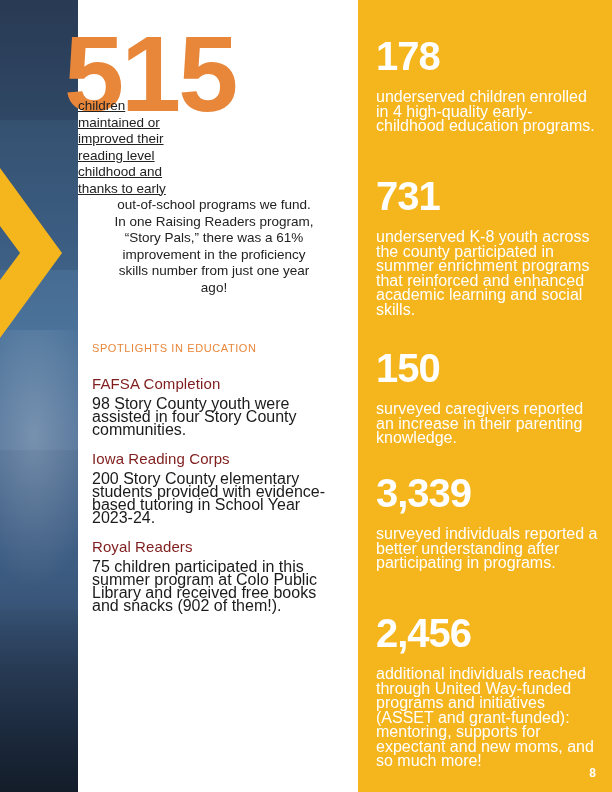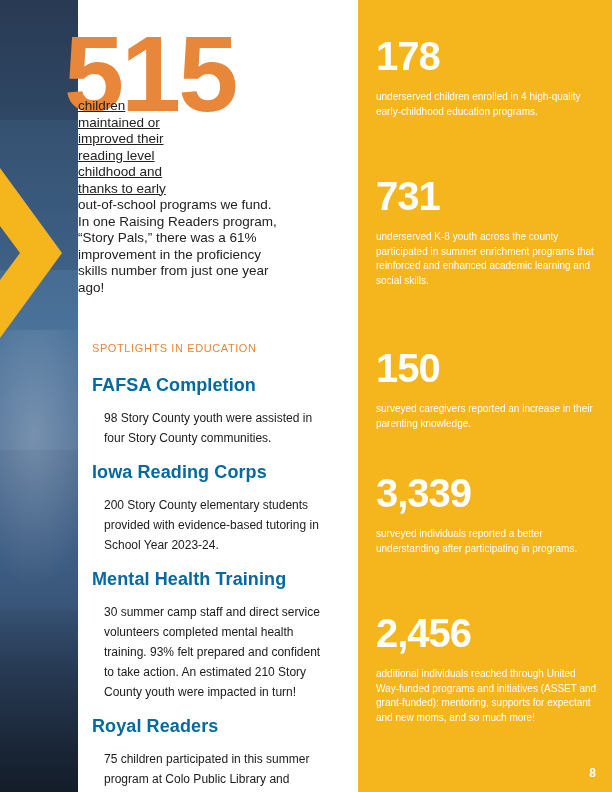--- a/index.html
+++ b/index.html
@@ -122,21 +122,21 @@
     display: block;
     font-size: 13.5px;
     line-height: 16.5px;
     color: #222222;
   }
   .hero-line.r {
     text-align: left;
     text-decoration: underline;
   }
   .hero-line.l {
-    text-align: left;
+    text-align: center;
   }
 
   
   .spotlight-heading {
     position: absolute;
     left: 14px;
     top: 342px;
     width: 262px;
     font-size: 11px;
     font-weight: normal;
@@ -148,49 +148,49 @@
   .spotlight-list {
     position: absolute;
     left: 14px;
     top: 375px;
     width: 250px;
   }
   .spot-item {
     margin-bottom: 14px;
   }
   .spot-title {
-    font-size: 18px;
-    font-weight: bold;
-    color: #0369a1;
+    font-size: 15px;
+    font-weight: normal;
+    color: #7f1d1d;
     margin: 0 0 5px 0;
     letter-spacing: 0.1px;
   }
   .spot-body {
-    font-size: 12px;
-    line-height: 20px;
+    font-size: 16px;
+    line-height: 13px;
     color: #1b1b1b;
-    margin: 12px;
+    margin: 0;
   }
 
   
   .stat {
     position: absolute;
     left: 18px;
     width: 222px;
   }
   .stat-number {
     font-size: 40px;
     line-height: 56px;
     font-weight: bold;
     color: #ffffff;
     letter-spacing: -1px;
     margin: 0 0 6px 0;
   }
   .stat-desc {
-    font-size: 10px;
+    font-size: 16px;
     line-height: 14.5px;
     color: #ffffff;
     margin: 0;
   }
 
   .page-number {
     position: absolute;
     right: 16px;
     bottom: 12px;
     font-size: 12px;
@@ -271,22 +271,18 @@
   <div class="spotlight-list">
     <div class="spot-item">
       <p class="spot-title">FAFSA Completion</p>
       <p class="spot-body">98 Story County youth were assisted in four Story County communities.</p>
     </div>
     <div class="spot-item">
       <p class="spot-title">Iowa Reading Corps</p>
       <p class="spot-body">200 Story County elementary students provided with evidence-based tutoring in School Year 2023-24.</p>
     </div>
     <div class="spot-item">
-      <p class="spot-title">Mental Health Training</p>
-      <p class="spot-body">30 summer camp staff and direct service volunteers completed mental health training. 93% felt prepared and confident to take action. An estimated 210 Story County youth were impacted in turn!</p>
-    </div>
-    <div class="spot-item">
       <p class="spot-title">Royal Readers</p>
-      <p class="spot-body">75 children participated in this summer program at Colo Public Library and received free books and snacks (533 of them!).</p>
+      <p class="spot-body">75 children participated in this summer program at Colo Public Library and received free books and snacks (902 of them!).</p>
     </div>
   </div>
 
 </div>
 
 </body></html>

